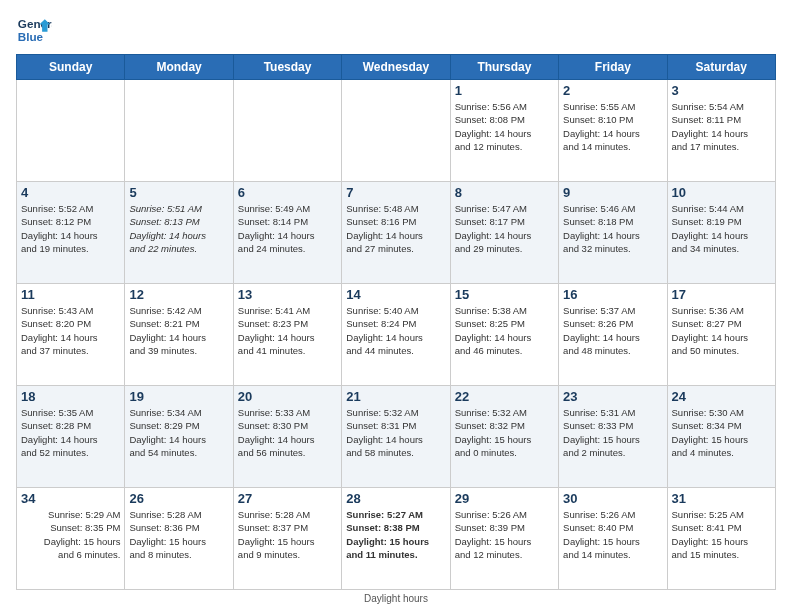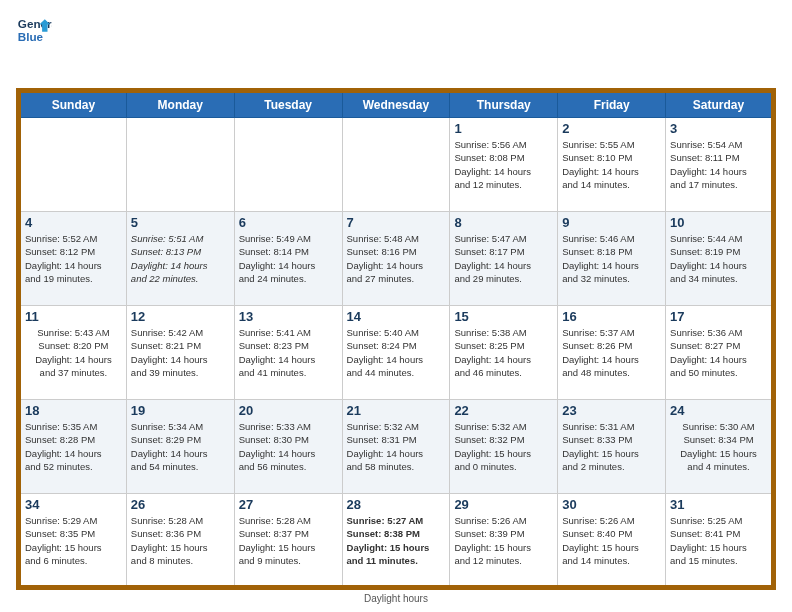--- a/index.html
+++ b/index.html
@@ -41,25 +41,24 @@
       color: #1a3a5c;
       line-height: 1.1;
     }
     .subtitle {
       font-size: 14px;
       color: #333;
       margin-top: 2px;
     }
     .calendar {
       flex: 1;
-      border: 5px solid #a16207;
+      border: 1px solid #a16207;
       border-collapse: collapse;
       width: 100%;
       table-layout: fixed;
-      margin-top: 34px;
     }
     .calendar thead tr th {
       background: #2a6db5;
       color: #fff;
       font-size: 12px;
       font-weight: bold;
       padding: 5px 4px;
       border: 1px solid #1a5a9a;
       text-align: center;
     }
@@ -197,21 +196,21 @@
             <div class="day-num">10</div>
             <div class="day-info" style="white-space: pre-line;">Sunrise: 5:44 AM
 Sunset: 8:19 PM
 Daylight: 14 hours
 and 34 minutes.</div>
           </td>
         </tr>
         <tr>
           <td>
             <div class="day-num">11</div>
-            <div class="day-info" style="white-space: pre-line; text-align: center;">Sunrise: 5:43 AM
+            <div class="day-info" style="white-space: pre-line;">Sunrise: 5:43 AM
 Sunset: 8:20 PM
 Daylight: 14 hours
 and 37 minutes.</div>
           </td>
           <td>
             <div class="day-num">12</div>
             <div class="day-info" style="white-space: pre-line;">Sunrise: 5:42 AM
 Sunset: 8:21 PM
 Daylight: 14 hours
 and 39 minutes.</div>
@@ -290,30 +289,30 @@
           </td>
           <td>
             <div class="day-num">23</div>
             <div class="day-info" style="white-space: pre-line;">Sunrise: 5:31 AM
 Sunset: 8:33 PM
 Daylight: 15 hours
 and 2 minutes.</div>
           </td>
           <td>
             <div class="day-num">24</div>
-            <div class="day-info" style="white-space: pre-line; text-align: center;">Sunrise: 5:30 AM
+            <div class="day-info" style="white-space: pre-line;">Sunrise: 5:30 AM
 Sunset: 8:34 PM
 Daylight: 15 hours
 and 4 minutes.</div>
           </td>
         </tr>
         <tr>
           <td>
             <div class="day-num">34</div>
-            <div class="day-info" style="white-space: pre-line;">Sunrise: 5:29 AM
+            <div class="day-info" style="white-space: pre-line; text-align: right;">Sunrise: 5:29 AM
 Sunset: 8:35 PM
 Daylight: 15 hours
 and 6 minutes.</div>
           </td>
           <td>
             <div class="day-num">26</div>
             <div class="day-info" style="white-space: pre-line;">Sunrise: 5:28 AM
 Sunset: 8:36 PM
 Daylight: 15 hours
 and 8 minutes.</div>

